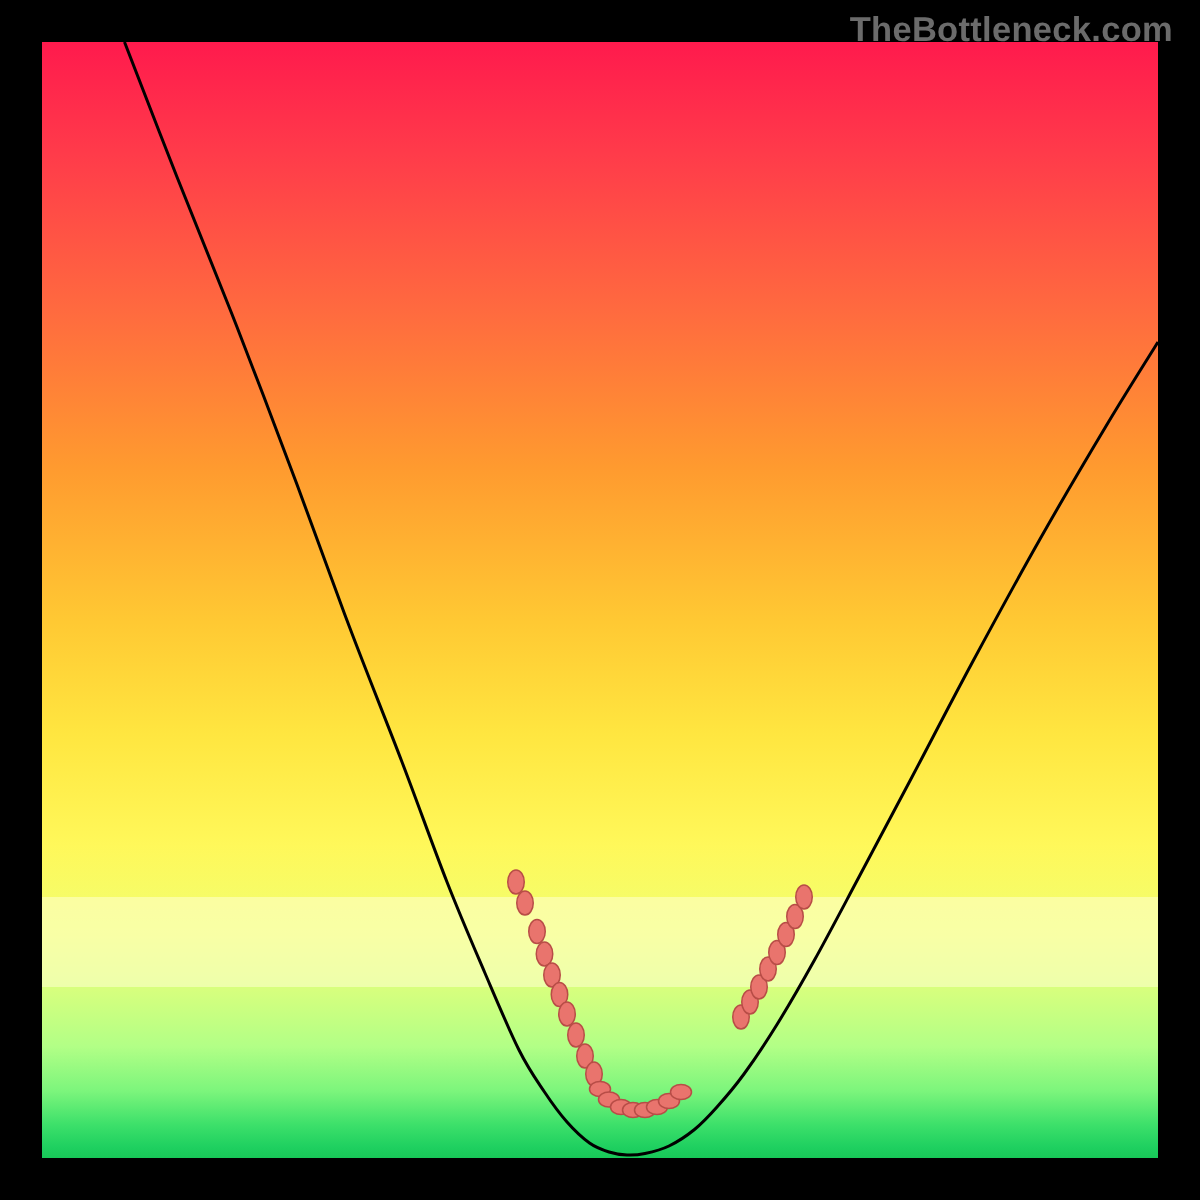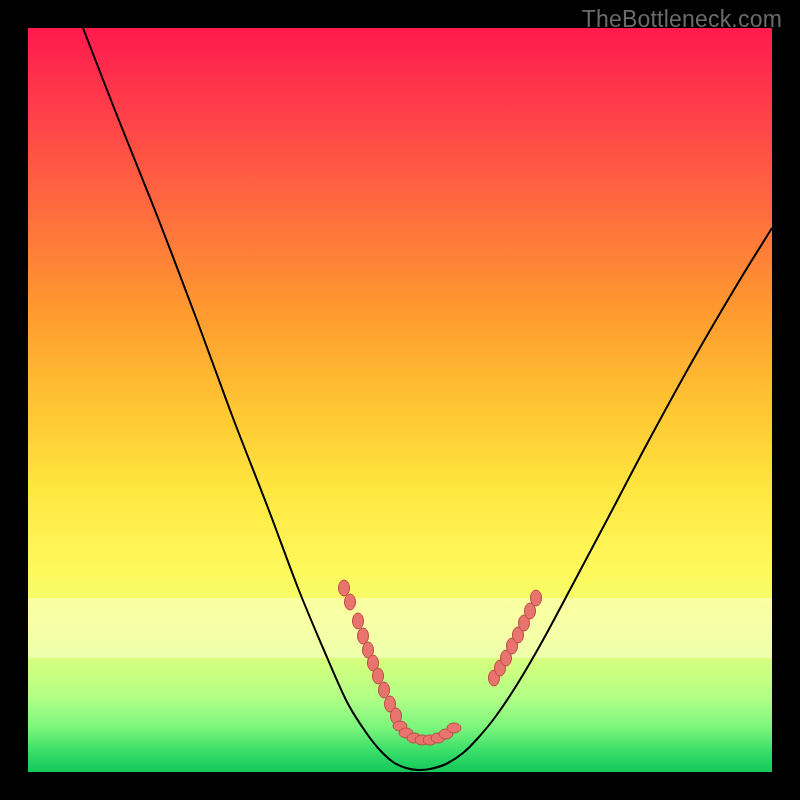--- a/index.html
+++ b/index.html
@@ -42,21 +42,21 @@
     width: 744px;
     background: rgba(255,255,210,0.55);
   }
   .watermark {
     position: absolute;
     top: 6px;
     right: 18px;
     color: #6b6b6b;
     font-size: 23px;
     letter-spacing: 0.2px;
-    font-weight: 400;
+    font-weight: 700;
   }
   svg.plot {
     position: absolute;
     left: 28px;
     top: 28px;
     width: 744px;
     height: 744px;
     overflow: visible;
   }
   .curve {

